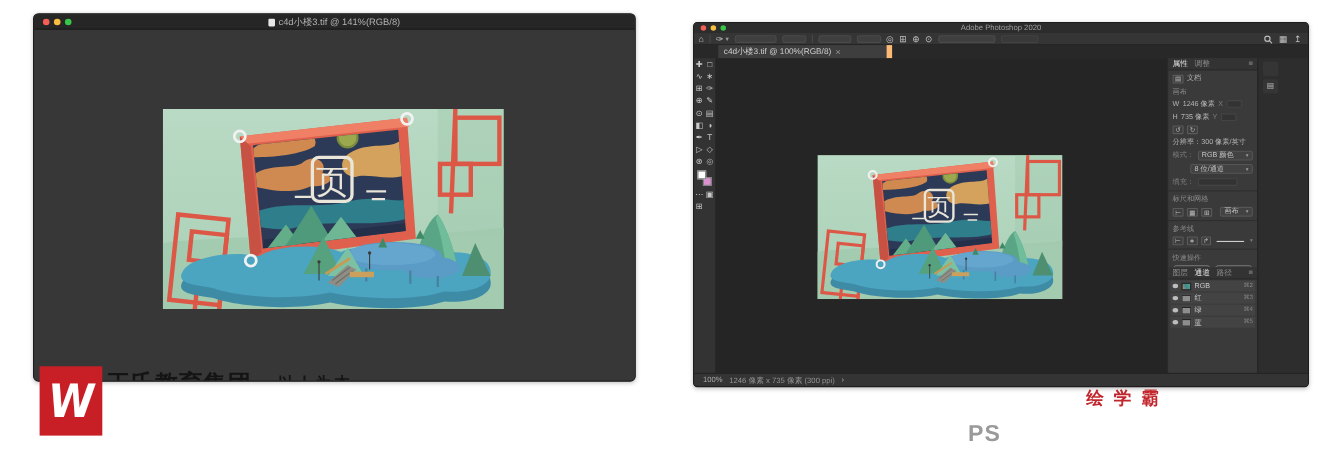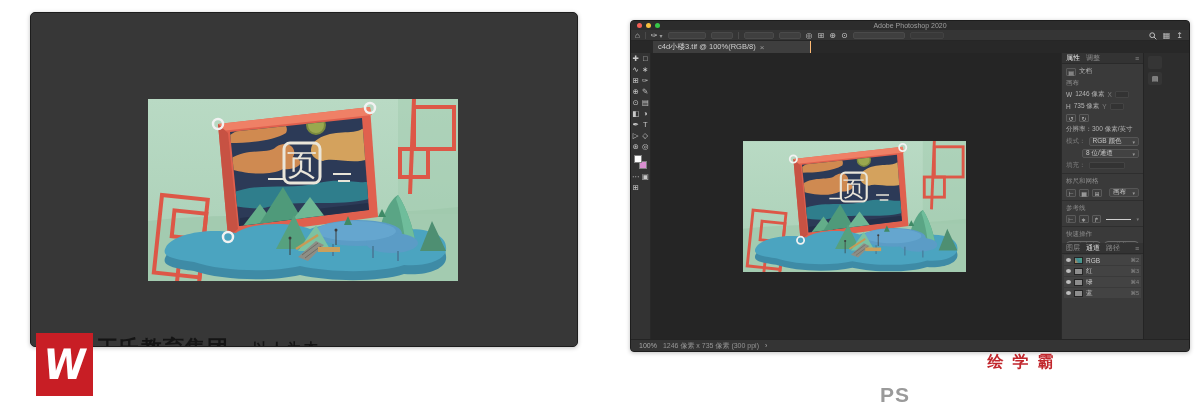--- a/index.html
+++ b/index.html
@@ -53,21 +53,21 @@
                 padding:0 4px; font-size:8px; color:#c0c0c0; }
   .ob-ico { font-size:8px; line-height:9px; color:#c6c6c6; }
   .ob-caret { font-size:6px; color:#9a9a9a; margin-left:-3px; }
   .ob-sep { width:1px; height:7px; background:#4a4a4a; }
   .ob-box { height:7px; background:#3f3f3f; border:1px solid #4a4a4a; border-radius:2px; }
   .ob-box.dim { background:#393939; border-color:#424242; }
   .ob-right { position:absolute; right:6px; top:1px; display:flex; gap:6px; align-items:center; color:#c0c0c0; }
 
   .tabbar { position:absolute; left:0; top:20px; right:0; height:12px; background:#282828; }
   .doc-tab { position:absolute; left:22px; top:0; height:12px; width:158px; background:#3e3e3e;
-             border-right:1px solid #fdba74; display:flex; align-items:center; gap:4px;
+             border-right:5px solid #fdba74; display:flex; align-items:center; gap:4px;
              padding:0 5px; font-size:7.5px; color:#cfcfcf; white-space:nowrap; }
   .tab-close { color:#9a9a9a; font-size:8px; }
 
   .toolbar { position:absolute; left:0; top:32px; width:20px; bottom:12px; background:#333333;
              border-right:1px solid #282828; }
   .tools, .tools-extra { display:grid; grid-template-columns:1fr 1fr; }
   .tool { height:11px; text-align:center; font-size:7.5px; line-height:11px; color:#c9c9c9; cursor:default; }
   .swatches { position:relative; width:16px; height:15px; margin:3px auto 1px auto; }
   .sw { position:absolute; width:8px; height:8px; border:1px solid #808080; }
   .sw-bg { left:6px; top:6px; }
@@ -197,20 +197,28 @@
       <circle cx="70" cy="25" r="5" fill="none" stroke="#f2f2f2" stroke-width="2.5"></circle>
       <circle cx="222" cy="9" r="5" fill="none" stroke="#f2f2f2" stroke-width="2.5"></circle>
       <circle cx="80" cy="138" r="5" fill="none" stroke="#f2f2f2" stroke-width="2.5"></circle>
     </symbol>
   </defs>
 </svg>
 
 <div class="stage">
 
   <div class="mac-window win-left">
+    <div class="wl-titlebar">
+      <div class="lights">
+        <span class="light red"></span>
+        <span class="light yellow"></span>
+        <span class="light green"></span>
+      </div>
+      <div class="wl-title"><span class="doc-ico"></span><span>c4d小楼3.tif @ 141%(RGB/8)</span></div>
+    </div>
     <div class="wl-canvas">
       <svg class="art-left">
           <use href="#artwork-sym"></use>
         </svg>
     </div>
     <div class="wm-org">王氏教育集团</div>
     <div class="wm-slogan">以人为本</div>
   </div>
 
   <div class="mac-window win-right">

